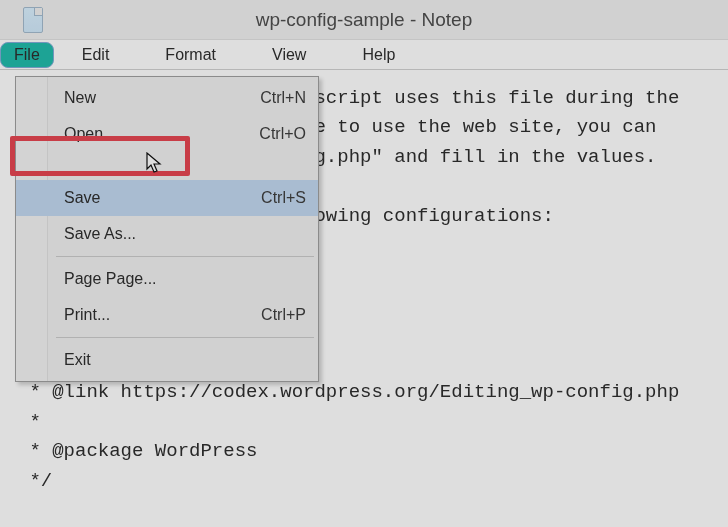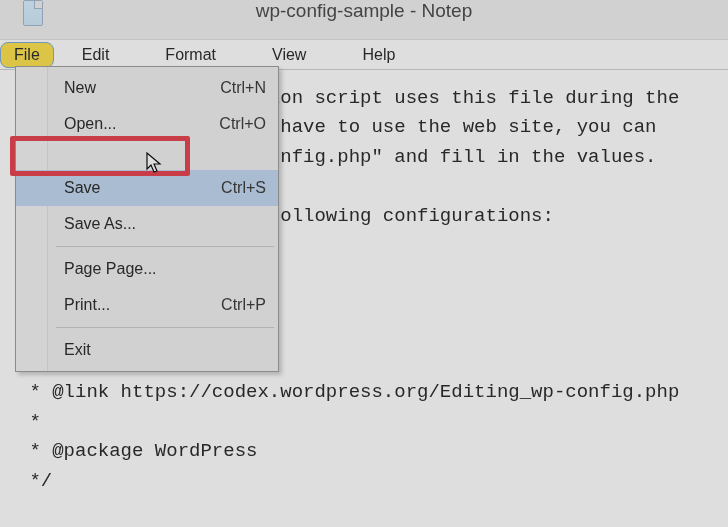--- a/index.html
+++ b/index.html
@@ -12,21 +12,21 @@
     background: #ffffff;
   }
   .app-window {
     width: 728px; height: 527px;
     position: relative;
     display: flex; flex-direction: column;
   }
   .titlebar {
     height: 40px;
     background: #efefef;
-    display: flex; 
+    display: flex; align-items: center;
     padding-left: 23px;
     position: relative;
     border-bottom: 1px solid #e0e0e0;
   }
   .titlebar-icon {
     width: 20px; height: 26px;
     background: linear-gradient(to bottom, #d8f0ff 0%, #cfe8fb 100%);
     border: 1px solid #9fb8cc;
     border-radius: 2px;
     position: relative;
@@ -56,41 +56,41 @@
     display: flex; align-items: center;
     border-bottom: 1px solid #cfcfcf;
     font-size: 16px;
   }
   .menubar-item {
     padding: 4px 28px;
     color: #222;
     cursor: default;
   }
   .menubar-item.active {
-    background: #fde047;
+    background: #14b8a6;
     border: 1px solid #7aa8d6;
     border-radius: 8px;
     padding: 3px 13px;
   }
   .editor {
     flex: 1;
     background: #ffffff;
     padding: 14px 18px 18px 18px;
     font-family: "Consolas","Courier New", monospace;
     font-size: 19px;
     color: #222;
     line-height: 1.55;
     white-space: pre;
     overflow: hidden;
   }
   .dropdown {
     position: absolute;
     left: 15px;
-    top: 66px;
-    width: 264px;
+    top: 76px;
+    width: 304px;
     background: #f0f0f0;
     border: 1px solid #9a9a9a;
     box-shadow: 3px 3px 4px rgba(0,0,0,0.2);
     font-size: 16px;
     text-align: right;
   }
   .dropdown .gutter {
     position: absolute;
     left: 0; top: 0; bottom: 0;
     width: 32px;

